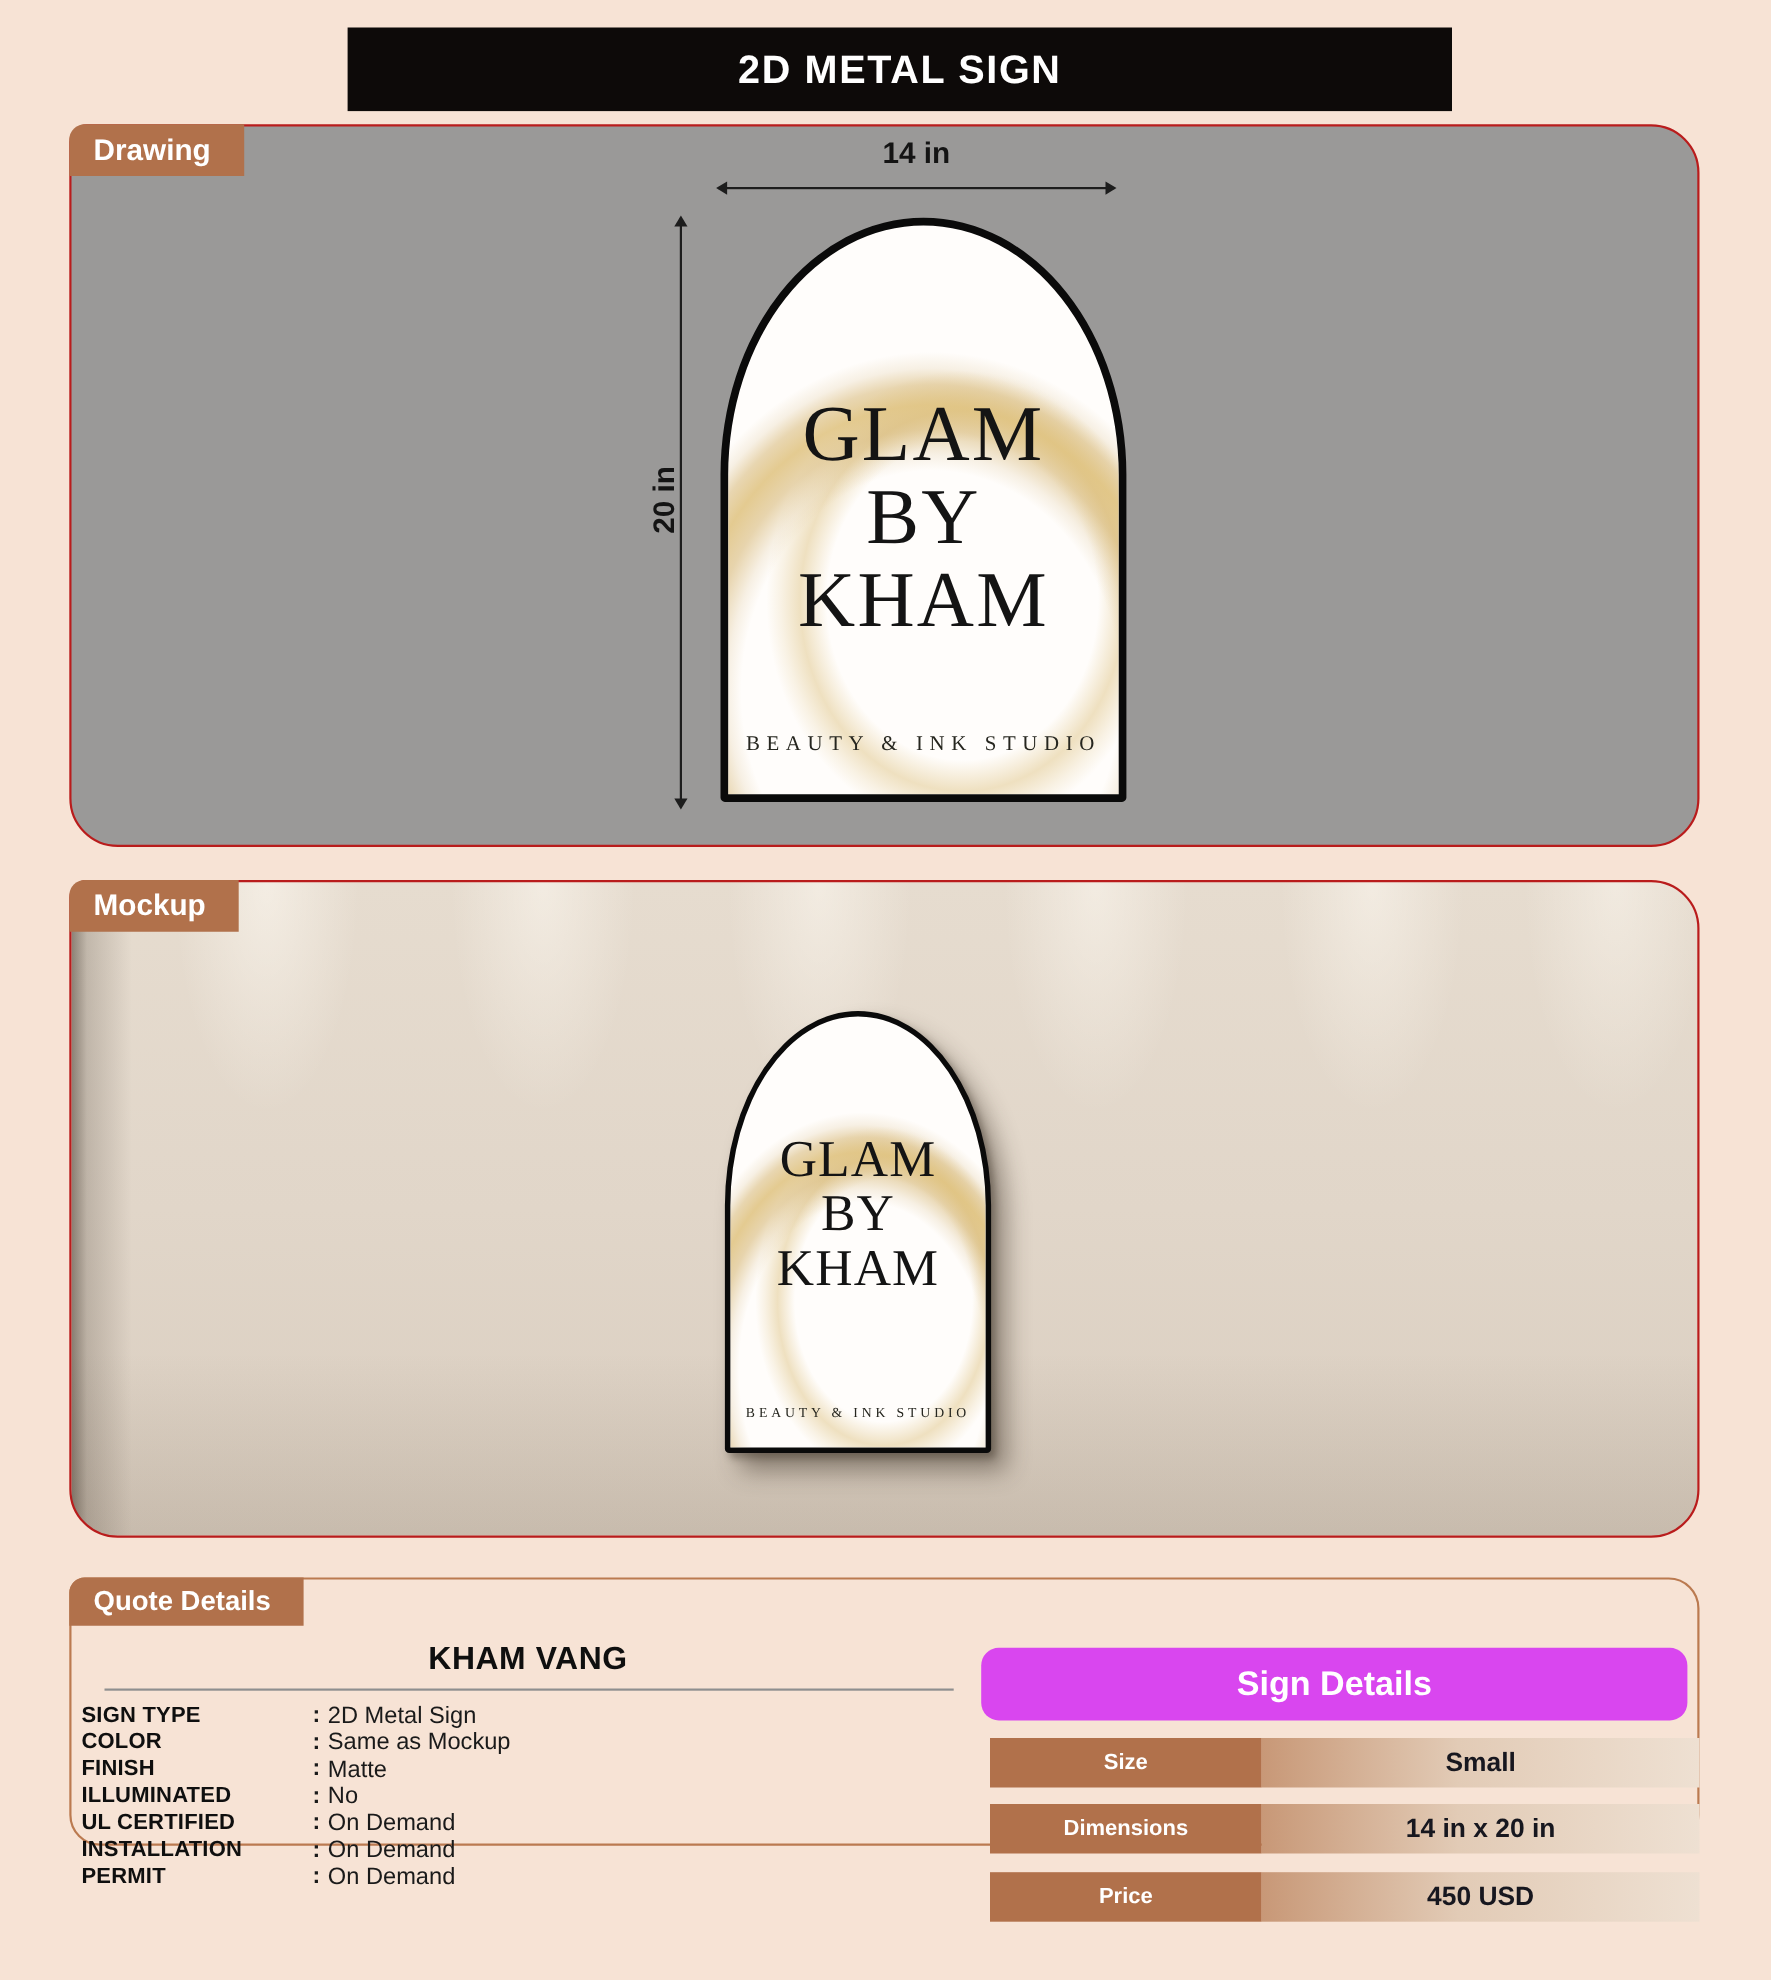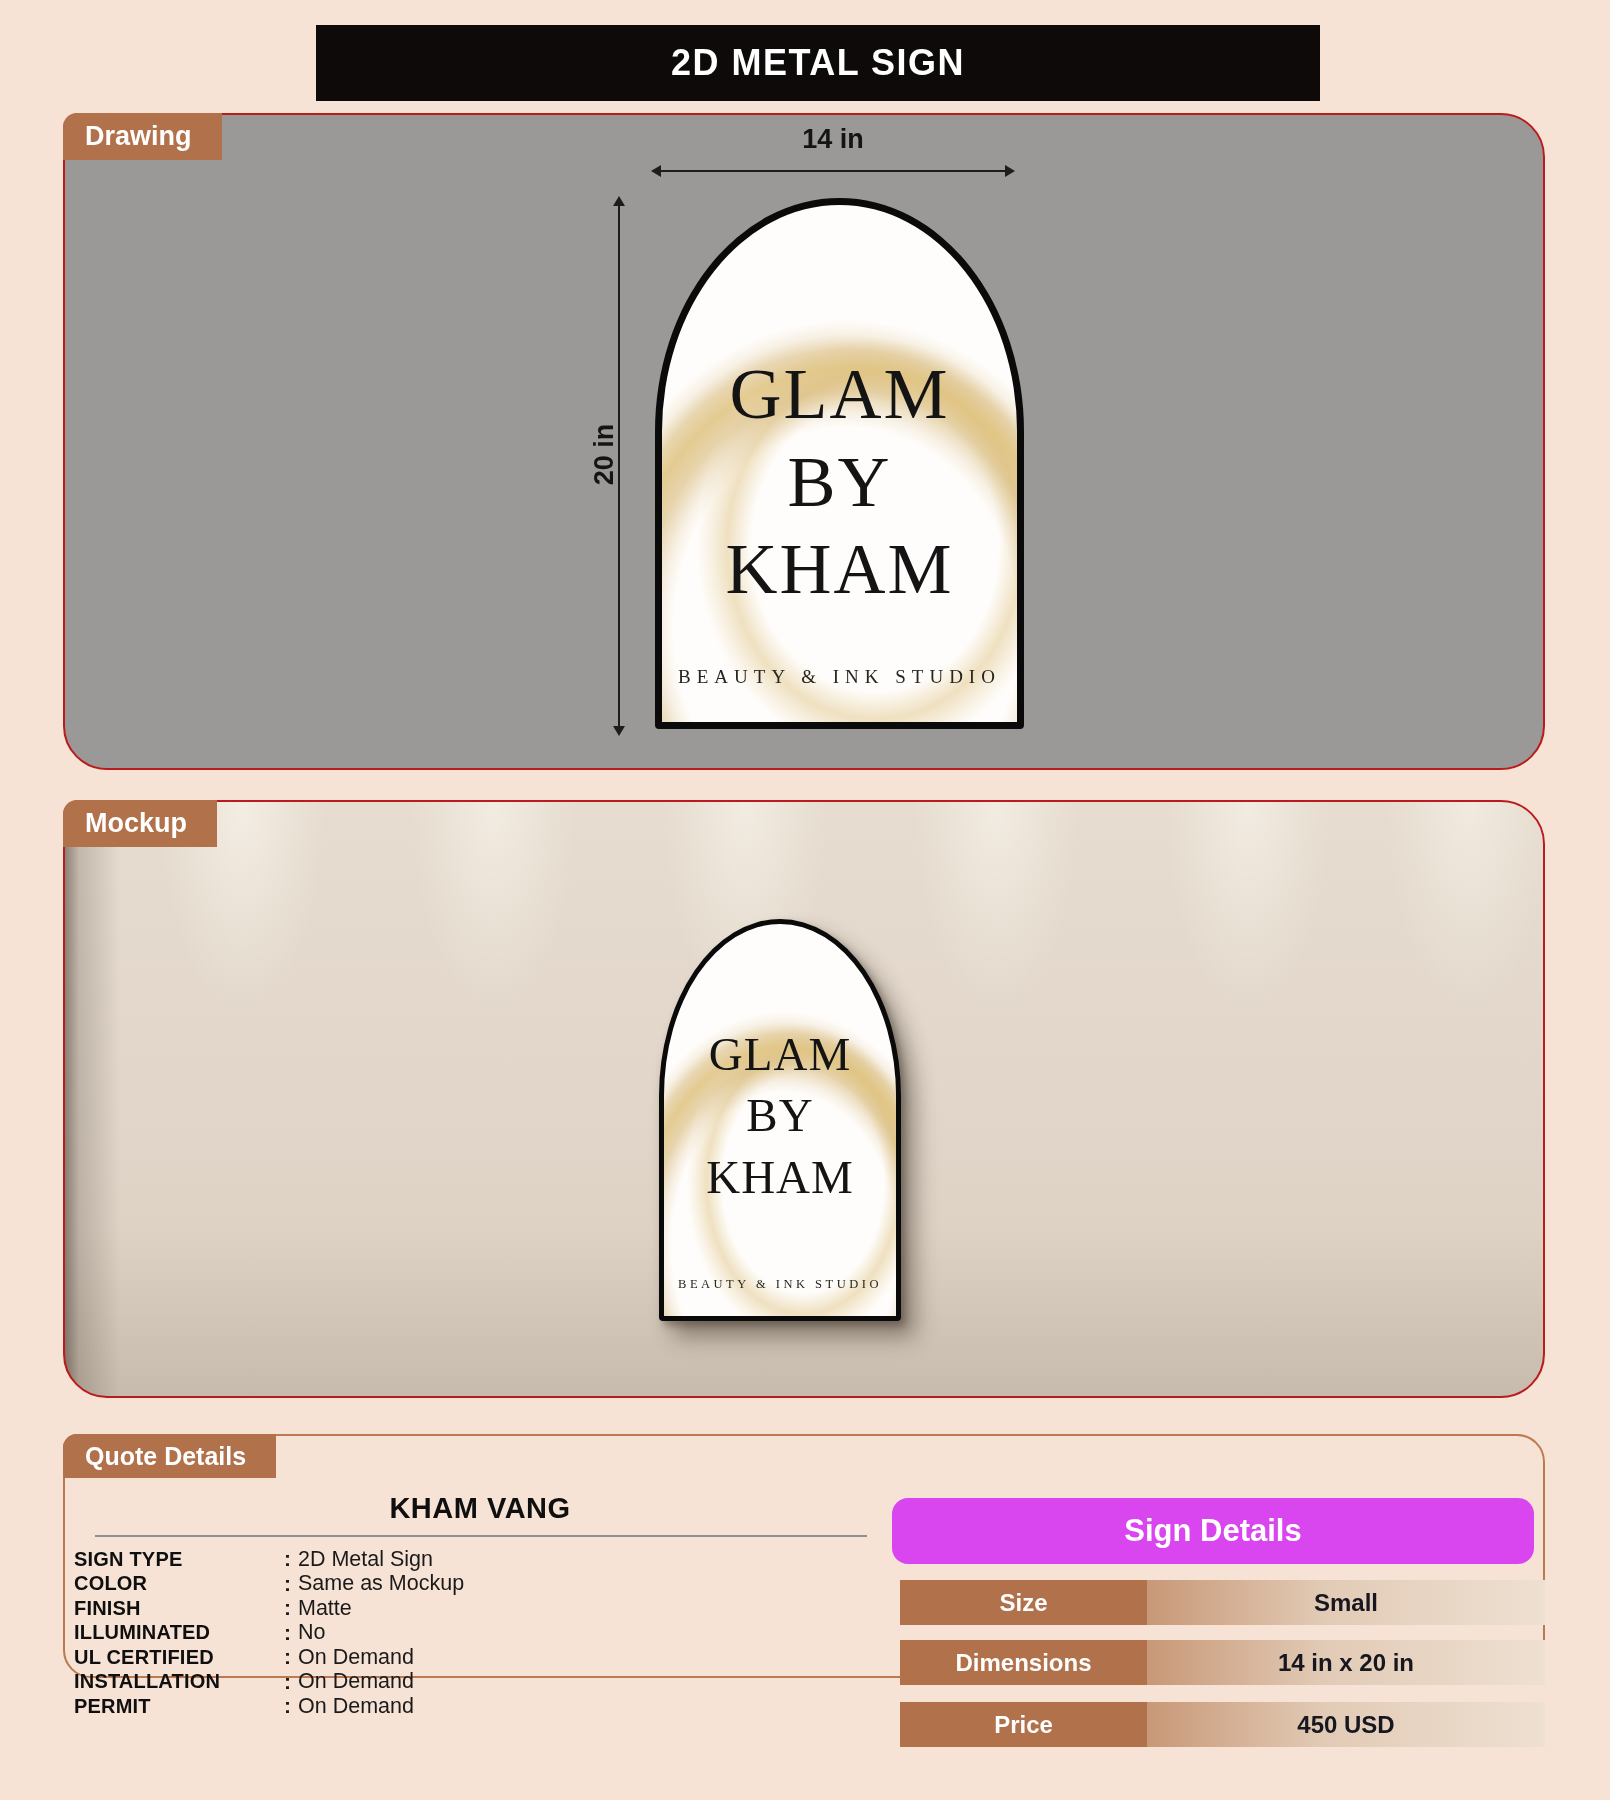--- a/index.html
+++ b/index.html
@@ -83,21 +83,20 @@
       radial-gradient(ellipse 90% 72% at 52% 82%,
         transparent 54%, rgba(197,159,85,.14) 58%, rgba(208,172,96,.50) 64%,
         rgba(221,190,118,.80) 70%, rgba(208,172,96,.48) 75%,
         rgba(197,159,85,.14) 79%, transparent 83%),
       radial-gradient(ellipse 62% 50% at 60% 66%,
         transparent 56%, rgba(216,184,110,.42) 67%, rgba(216,184,110,.16) 75%, transparent 81%);
   }
   .sign-inner {
     position:absolute; inset:0; display:flex; flex-direction:column;
     align-items:center;
-    gap:12px;
   }
   .sign-line {
     font-family:"Liberation Serif", serif; font-weight:400; color:#141414;
     text-align:center; line-height:1.05;
   }
   .sign-drawing .sign-inner { padding-top:152px; }
   .sign-drawing .sign-line { font-size:72px; letter-spacing:2px; }
   .sign-mockup  .sign-inner { padding-top:106px; }
   .sign-mockup  .sign-line { font-size:47px; letter-spacing:1px; }
   .sign-tagline {
@@ -123,21 +122,21 @@
   .sd-header {
     position:absolute; left:827px; top:62px; width:642px; height:66px;
     background:#d946ef; border-radius:16px;
     display:flex; align-items:center; justify-content:center;
   }
   .sd-header span { color:#ffffff; font-size:31px; font-weight:bold; }
   .sd-row { position:absolute; left:835px; width:645px; height:45px; display:flex; }
   .sd-row-0 { top:144px; } .sd-row-1 { top:204px; } .sd-row-2 { top:266px; }
   .sd-label {
     width:247px; background:#b1714b; color:#ffffff;
-    font-size:24px; font-weight:bold;
+    font-size:20px; font-weight:bold;
     display:flex; align-items:center; justify-content:center;
   }
   .sd-value {
     flex:1; background:linear-gradient(90deg, #c89877 0%, #e2cbb6 45%, #eee0d2 100%);
     color:#17171f; font-size:24px; font-weight:bold;
     display:flex; align-items:center; justify-content:center;
   }
 </style>
 </head>
 <body>

